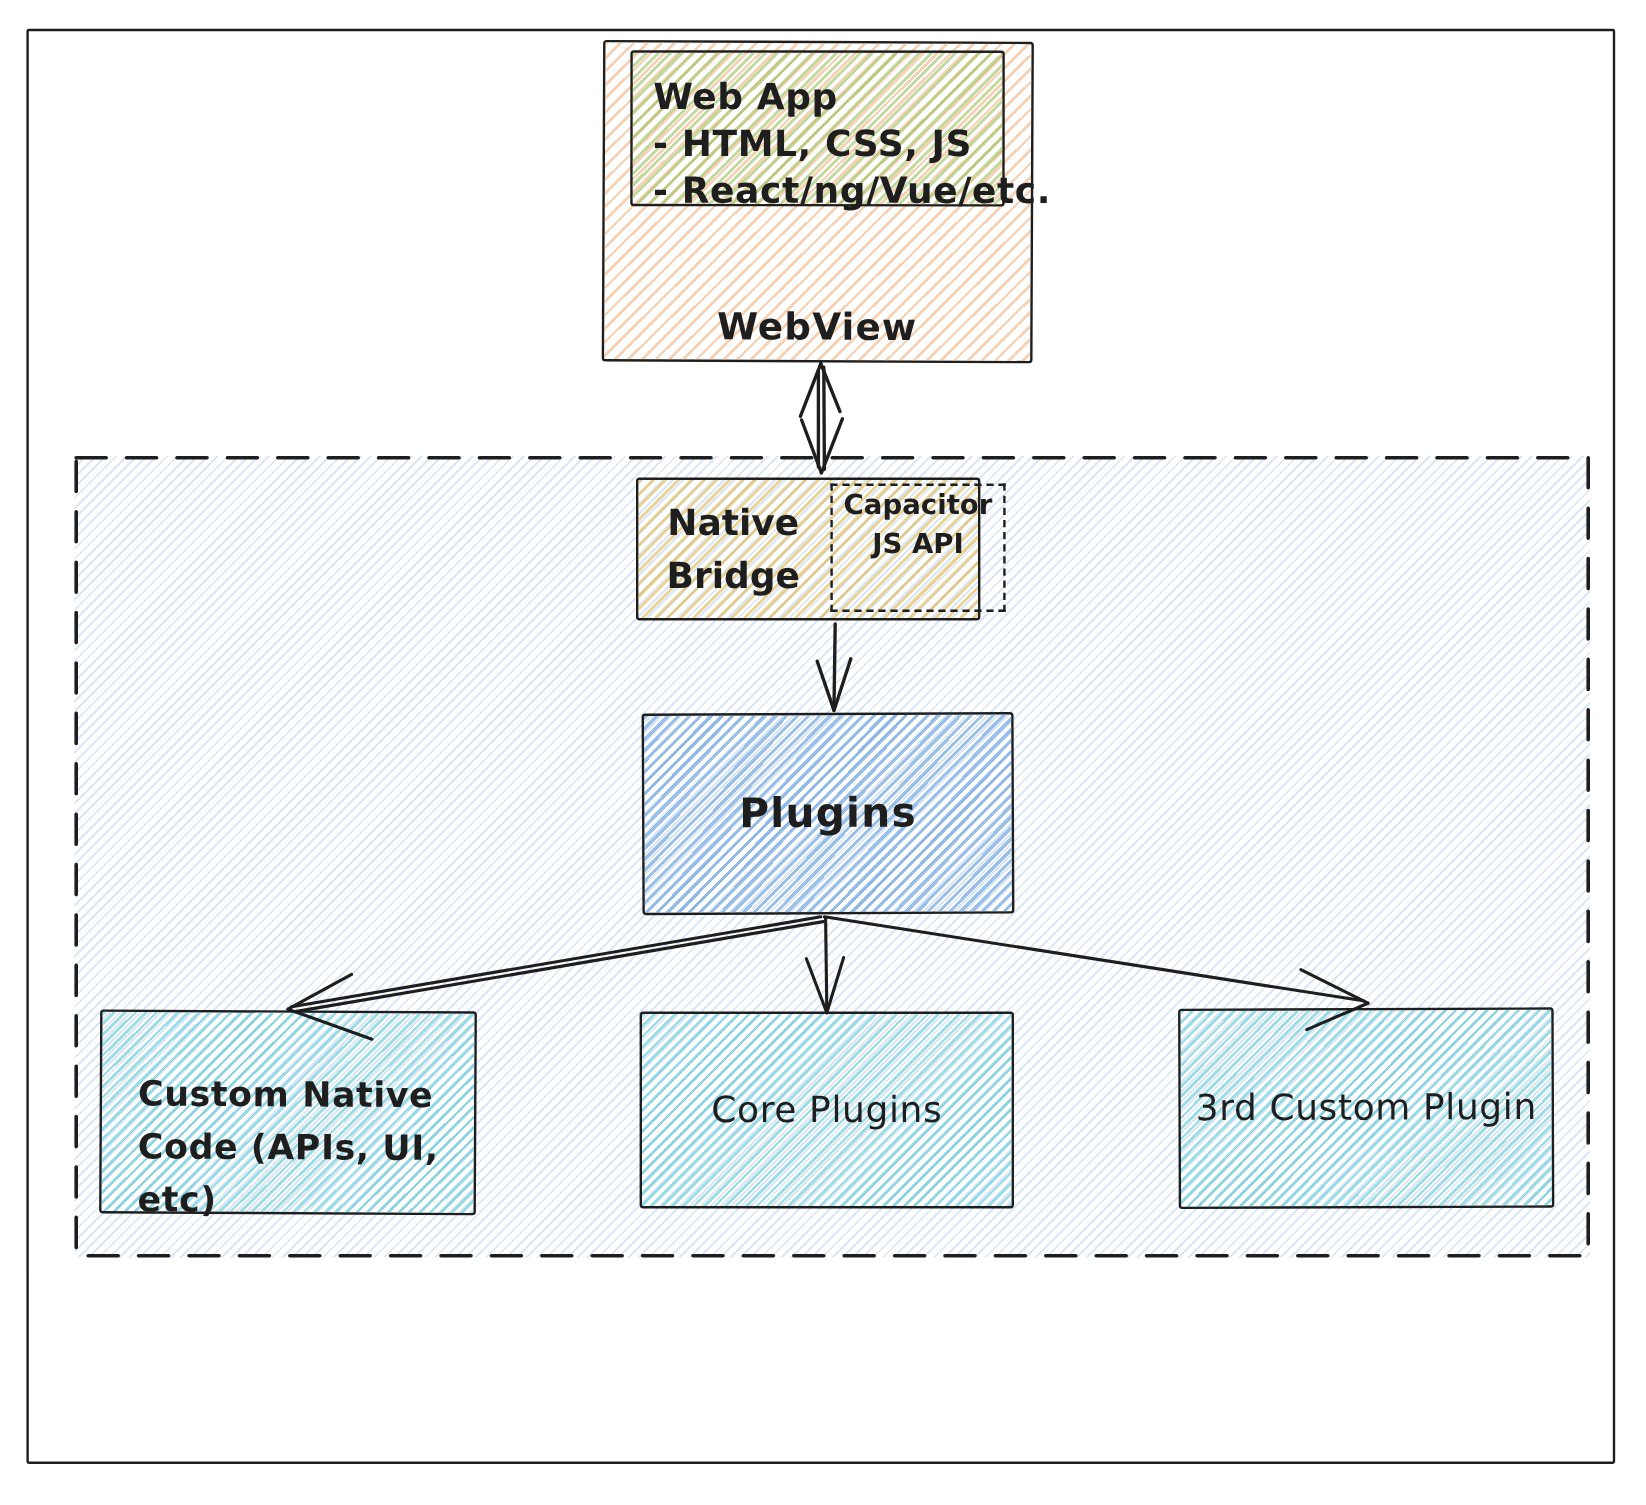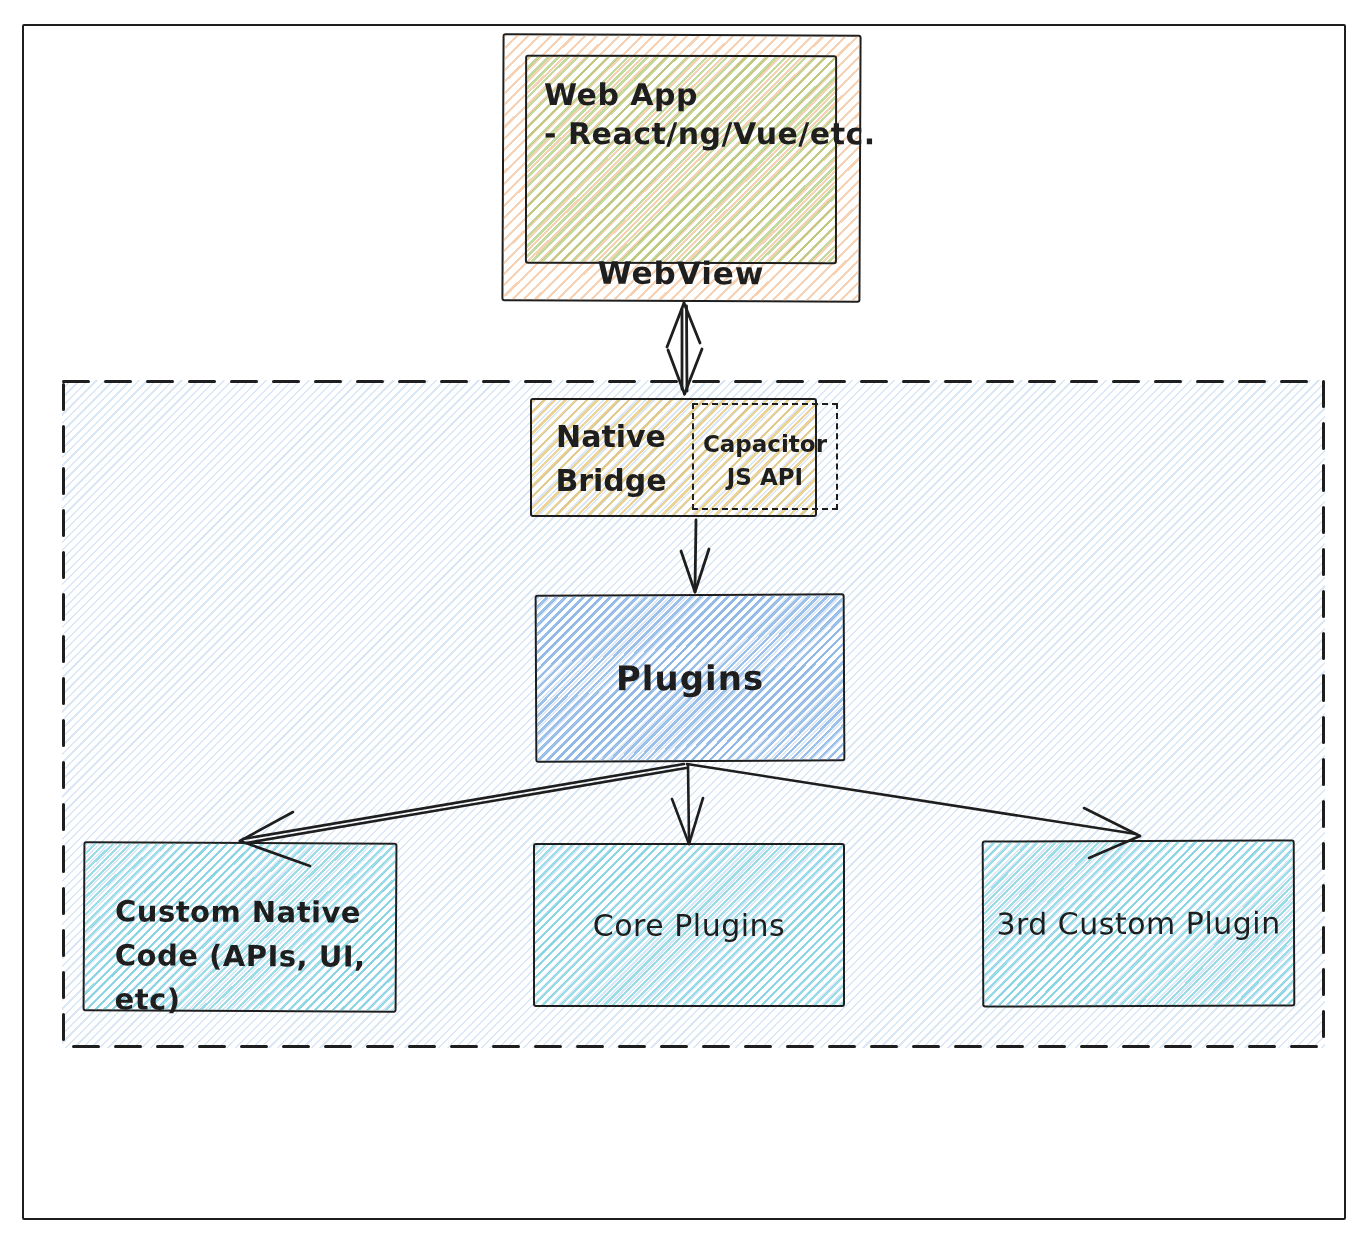--- a/index.html
+++ b/index.html
@@ -45,22 +45,22 @@
   .webview-node {
     left: 502px; top: 34px;
     width: 359px; height: 268px;
     transform: rotate(0.25deg);
   }
   .webview-node::before {
     background: repeating-linear-gradient(135deg, var(--webview-hatch) 0 2.2px, transparent 2.2px 8px);
     opacity: .5;
   }
   .webapp-node {
-    left: 21px; top: 19px;
-    width: 312px; height: 209px;
+    left: 21px; top: 6px;
+    width: 312px; height: 130px;
     transform: rotate(-0.2deg);
   }
   .webapp-node::before {
     background: repeating-linear-gradient(135deg, var(--webapp-hatch) 0 2.4px, transparent 2.4px 7px);
     opacity: .6;
   }
   .webapp-text {
     padding: 18px 0 0 17px;
     font-size: 30px;
     font-weight: 600;
@@ -106,27 +106,27 @@
     font-size: 30px;
     font-weight: 600;
     line-height: 44px;
   }
   .jsapi-node {
     position: absolute;
     left: 160px; top: 3px;
     width: 146px; height: 107px;
     border: 2.5px dashed var(--stroke);
     display: flex;
-    align-items: flex-end;
+    align-items: flex-start;
     justify-content: center;
     text-align: center;
     font-size: 23px;
     font-weight: 600;
     line-height: 33px;
-    padding: 14px 4px;
+    padding: 0 4px;
   }
 
   .capacitor-label {
     position: absolute;
     left: 1048px; top: 471px;
     width: 200px;
     text-align: center;
     font-size: 33px;
     font-weight: 600;
     letter-spacing: 1px;
@@ -215,20 +215,21 @@
 <div class="canvas">
 
   <div class="outer-frame"></div>
 
   <div class="capacitor-container-bg"></div>
 
   <div class="node webview-node">
     <div class="node webapp-node">
       <div class="webapp-text">
         <div>Web App</div>
+        <div>- HTML, CSS, JS</div>
         <div>- React/ng/Vue/etc.</div>
       </div>
     </div>
     <div class="webview-label">WebView</div>
   </div>
 
   <div class="node bridge-node">
     <div class="bridge-label">Native Bridge</div>
     <div class="jsapi-node">
       <span>Capacitor JS API</span>

